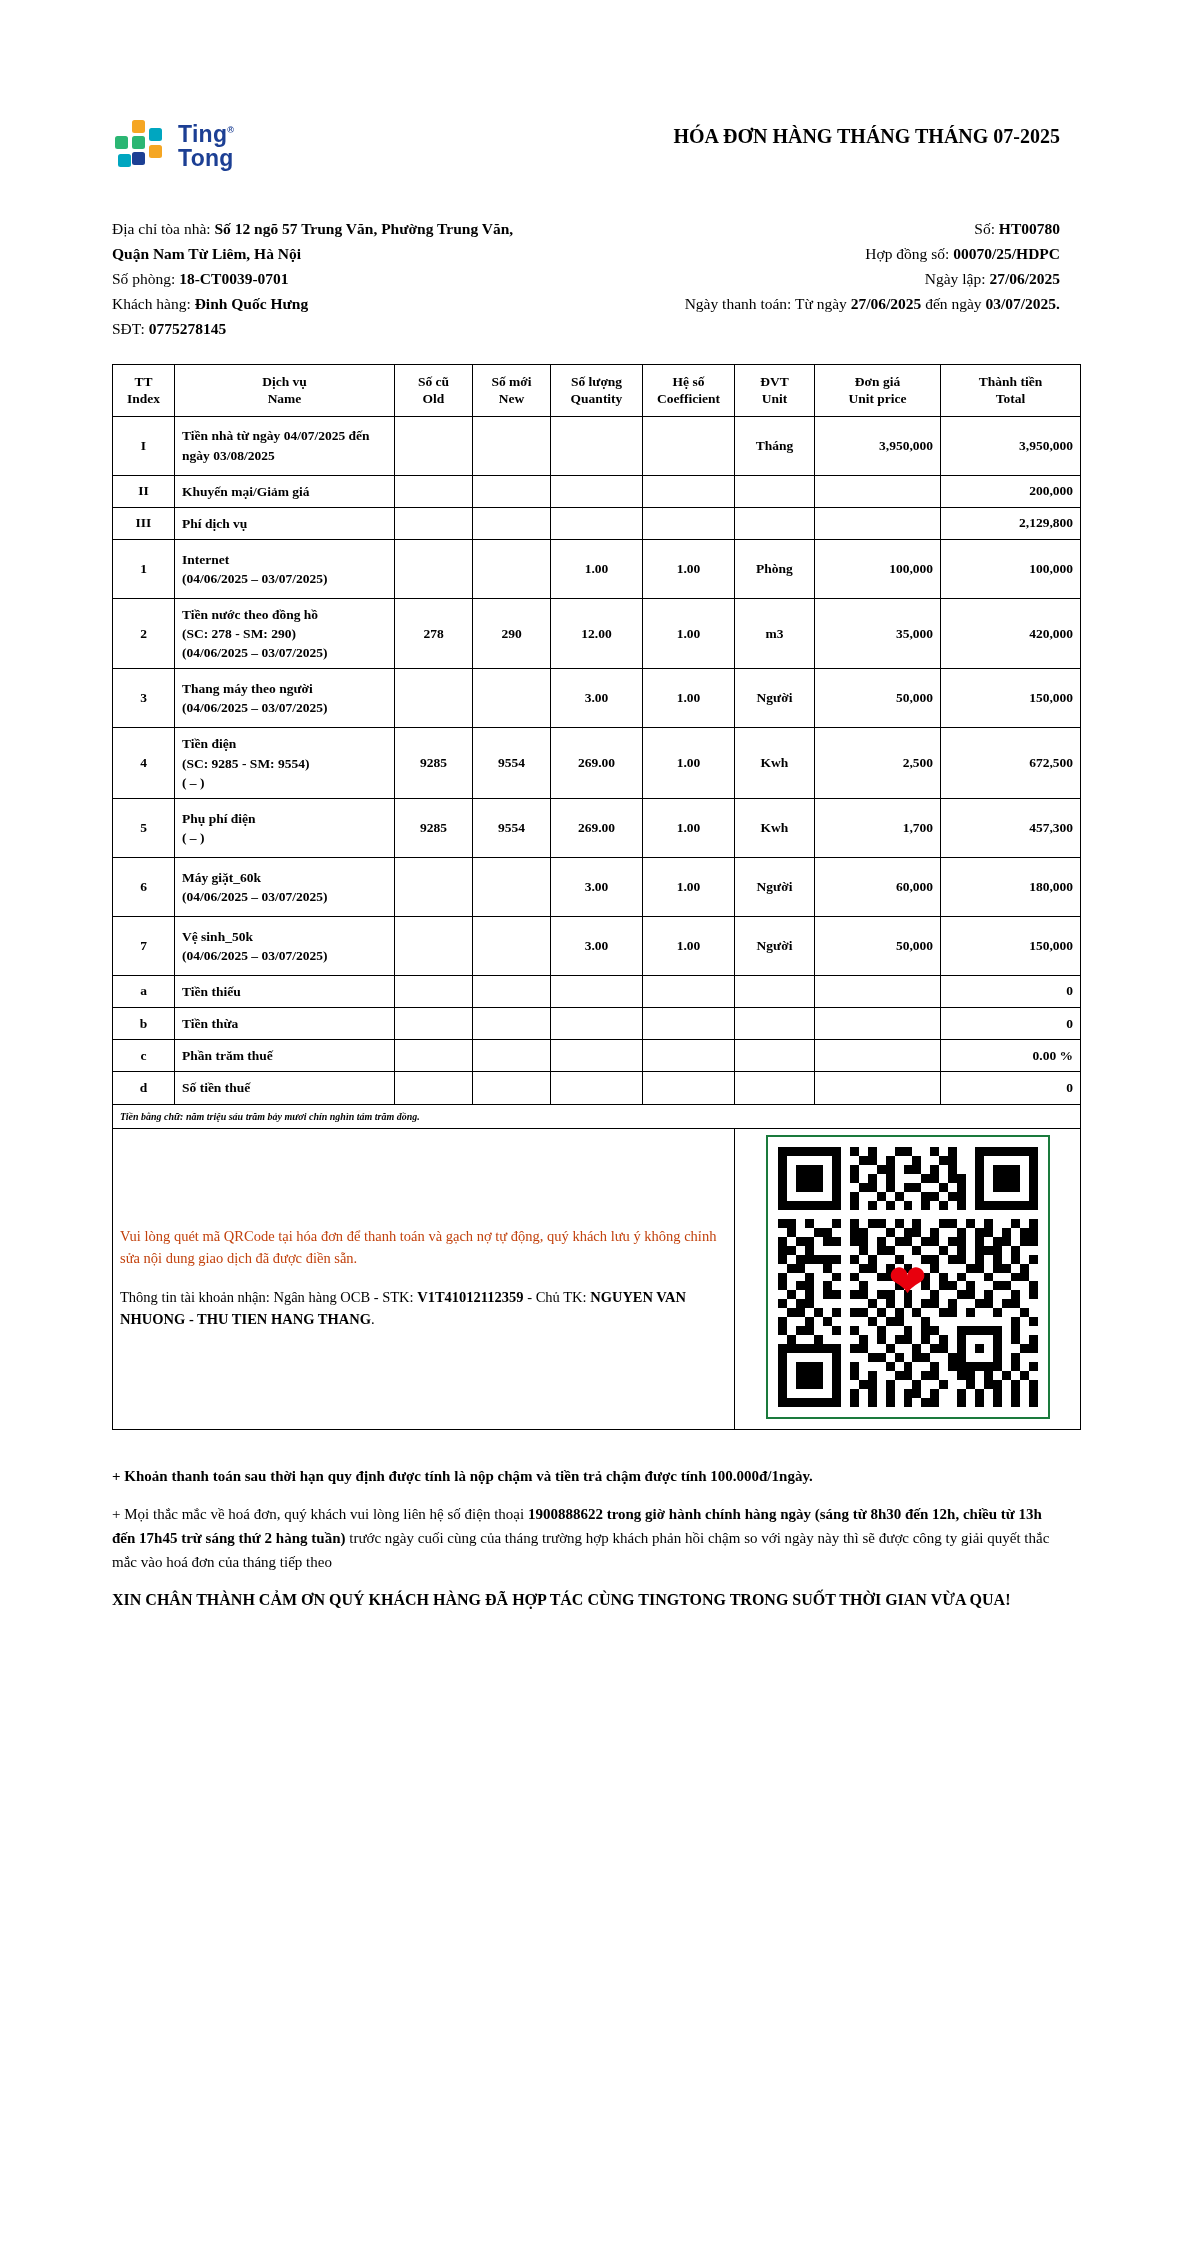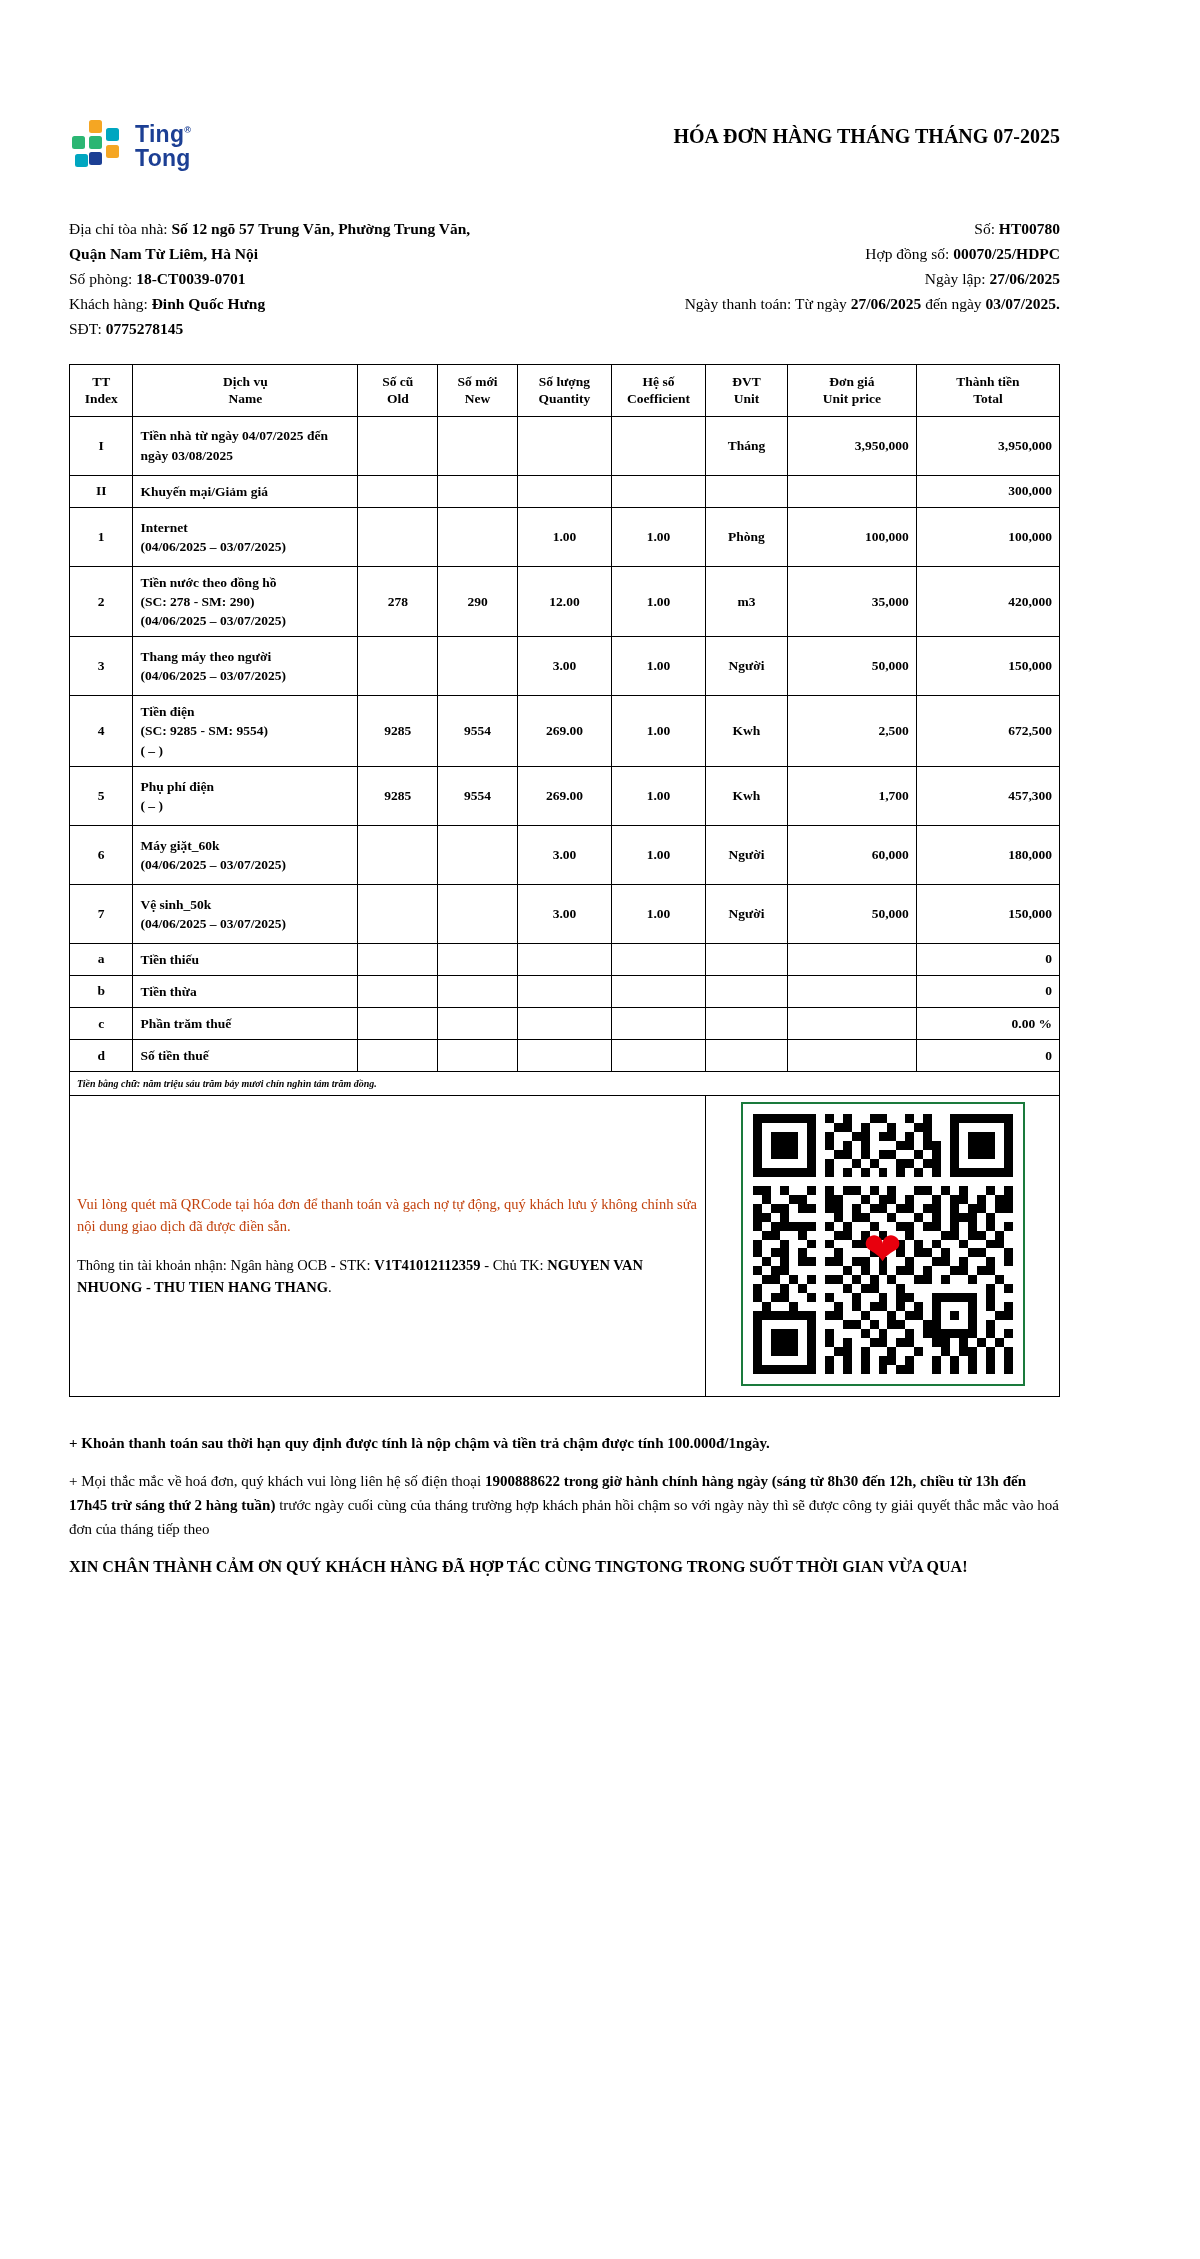--- a/index.html
+++ b/index.html
@@ -11,21 +11,21 @@
     width: 1200px;
     min-height: 2259px;
     font-family: "Liberation Serif", serif;
     color: #000000;
     -webkit-font-smoothing: antialiased;
   }
   .page {
     width: 1200px;
     min-height: 2259px;
     box-sizing: border-box;
-    padding: 110px 140px 60px 69px;
+    padding: 110px 140px 60px 112px;
     position: relative;
   }
 
   
   .header {
     display: flex;
     align-items: flex-start;
     justify-content: space-between;
     margin-bottom: 42px;
   }
@@ -318,23 +318,36 @@
         <td class="idx">II</td>
         <td class="nm">
           <span>Khuyến mại/Giảm giá</span>
         </td>
         <td class="old"></td>
         <td class="new"></td>
         <td class="qty"></td>
         <td class="coef"></td>
         <td class="unit"></td>
         <td class="num"></td>
-        <td class="num">300,000</td>
-      </tr>
-
+        <td class="num">200,000</td>
+      </tr>
+
+      <tr>
+        <td class="idx">III</td>
+        <td class="nm">
+          <span>Phí dịch vụ</span>
+        </td>
+        <td class="old"></td>
+        <td class="new"></td>
+        <td class="qty"></td>
+        <td class="coef"></td>
+        <td class="unit"></td>
+        <td class="num"></td>
+        <td class="num">2,129,800</td>
+      </tr>
 
       <tr class="row-tall">
         <td class="idx">1</td>
         <td class="nm">
           <span>Internet</span><br>
           <span>(04/06/2025 – 03/07/2025)</span>
         </td>
         <td class="old"></td>
         <td class="new"></td>
         <td class="qty">1.00</td>

